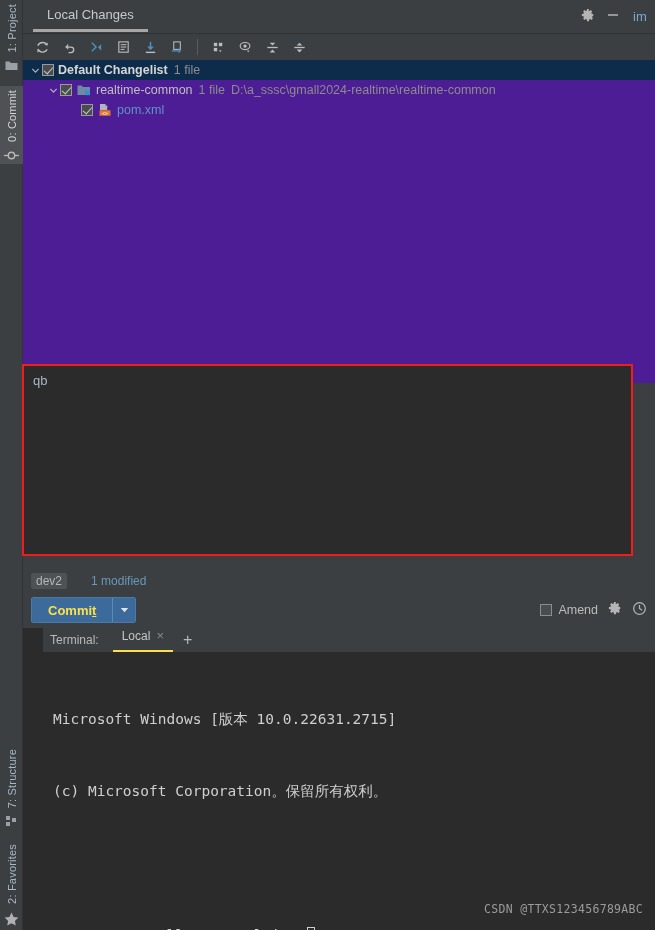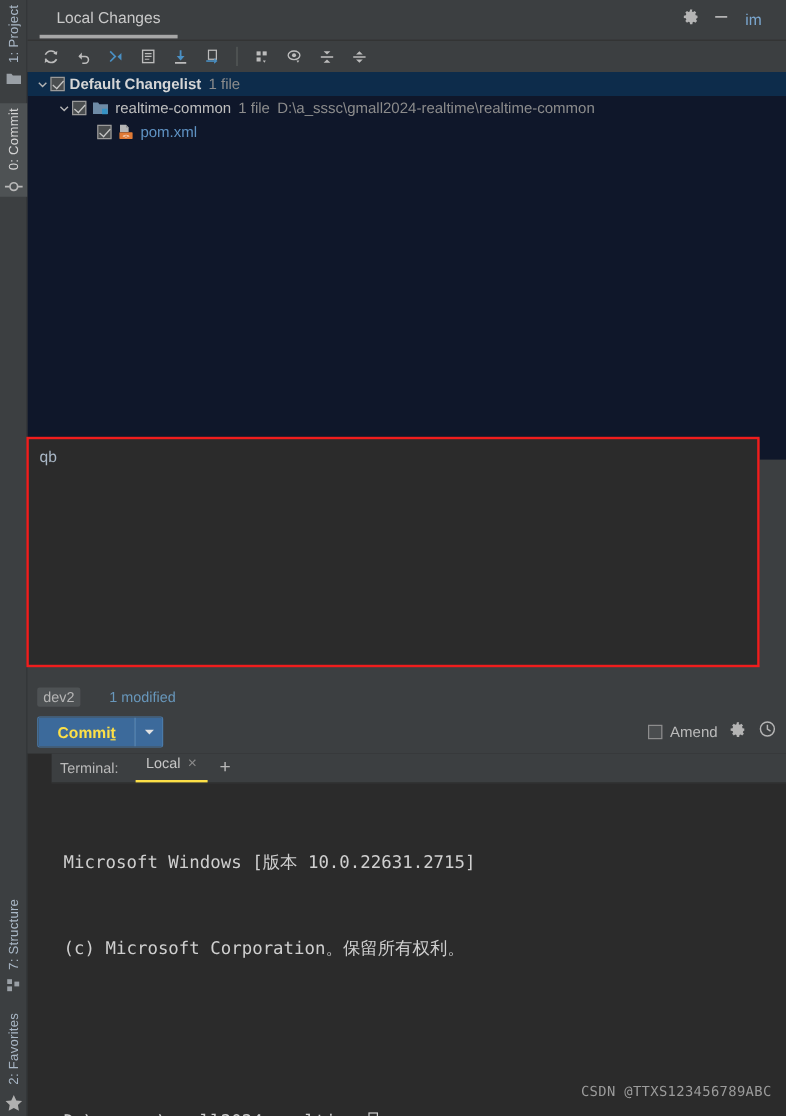--- a/index.html
+++ b/index.html
@@ -78,21 +78,21 @@
     border-bottom: 3px solid #a7a7a7;
     box-sizing: border-box;
     cursor: default;
   }
   #tab-right-tools {
     position: absolute;
     right: 0; top: 0;
     height: 33px;
     display: flex; align-items: center;
     gap: 11px;
-    padding-right: 20px;
+    padding-right: 8px;
   }
   #tab-right-tools .tr-icon { cursor: default; }
   #cut-text {
     font-size: 13px;
     color: #7ba7cf;
     margin-left: 2px;
     overflow: hidden;
     width: 14px;
     white-space: nowrap;
   }
@@ -112,21 +112,21 @@
     cursor: default;
   }
   .tb-sep {
     width: 1px; height: 16px;
     background: #5a5d5e;
     margin: 0 5px;
   }
 
   
   #change-tree {
-    background: #0f172a;
+    background: #4c1d95;
     height: 323px;
     overflow: hidden;
     font-size: 12.5px;
   }
   .tree-row {
     height: 20px;
     display: flex;
     align-items: center;
     cursor: default;
     white-space: nowrap;

